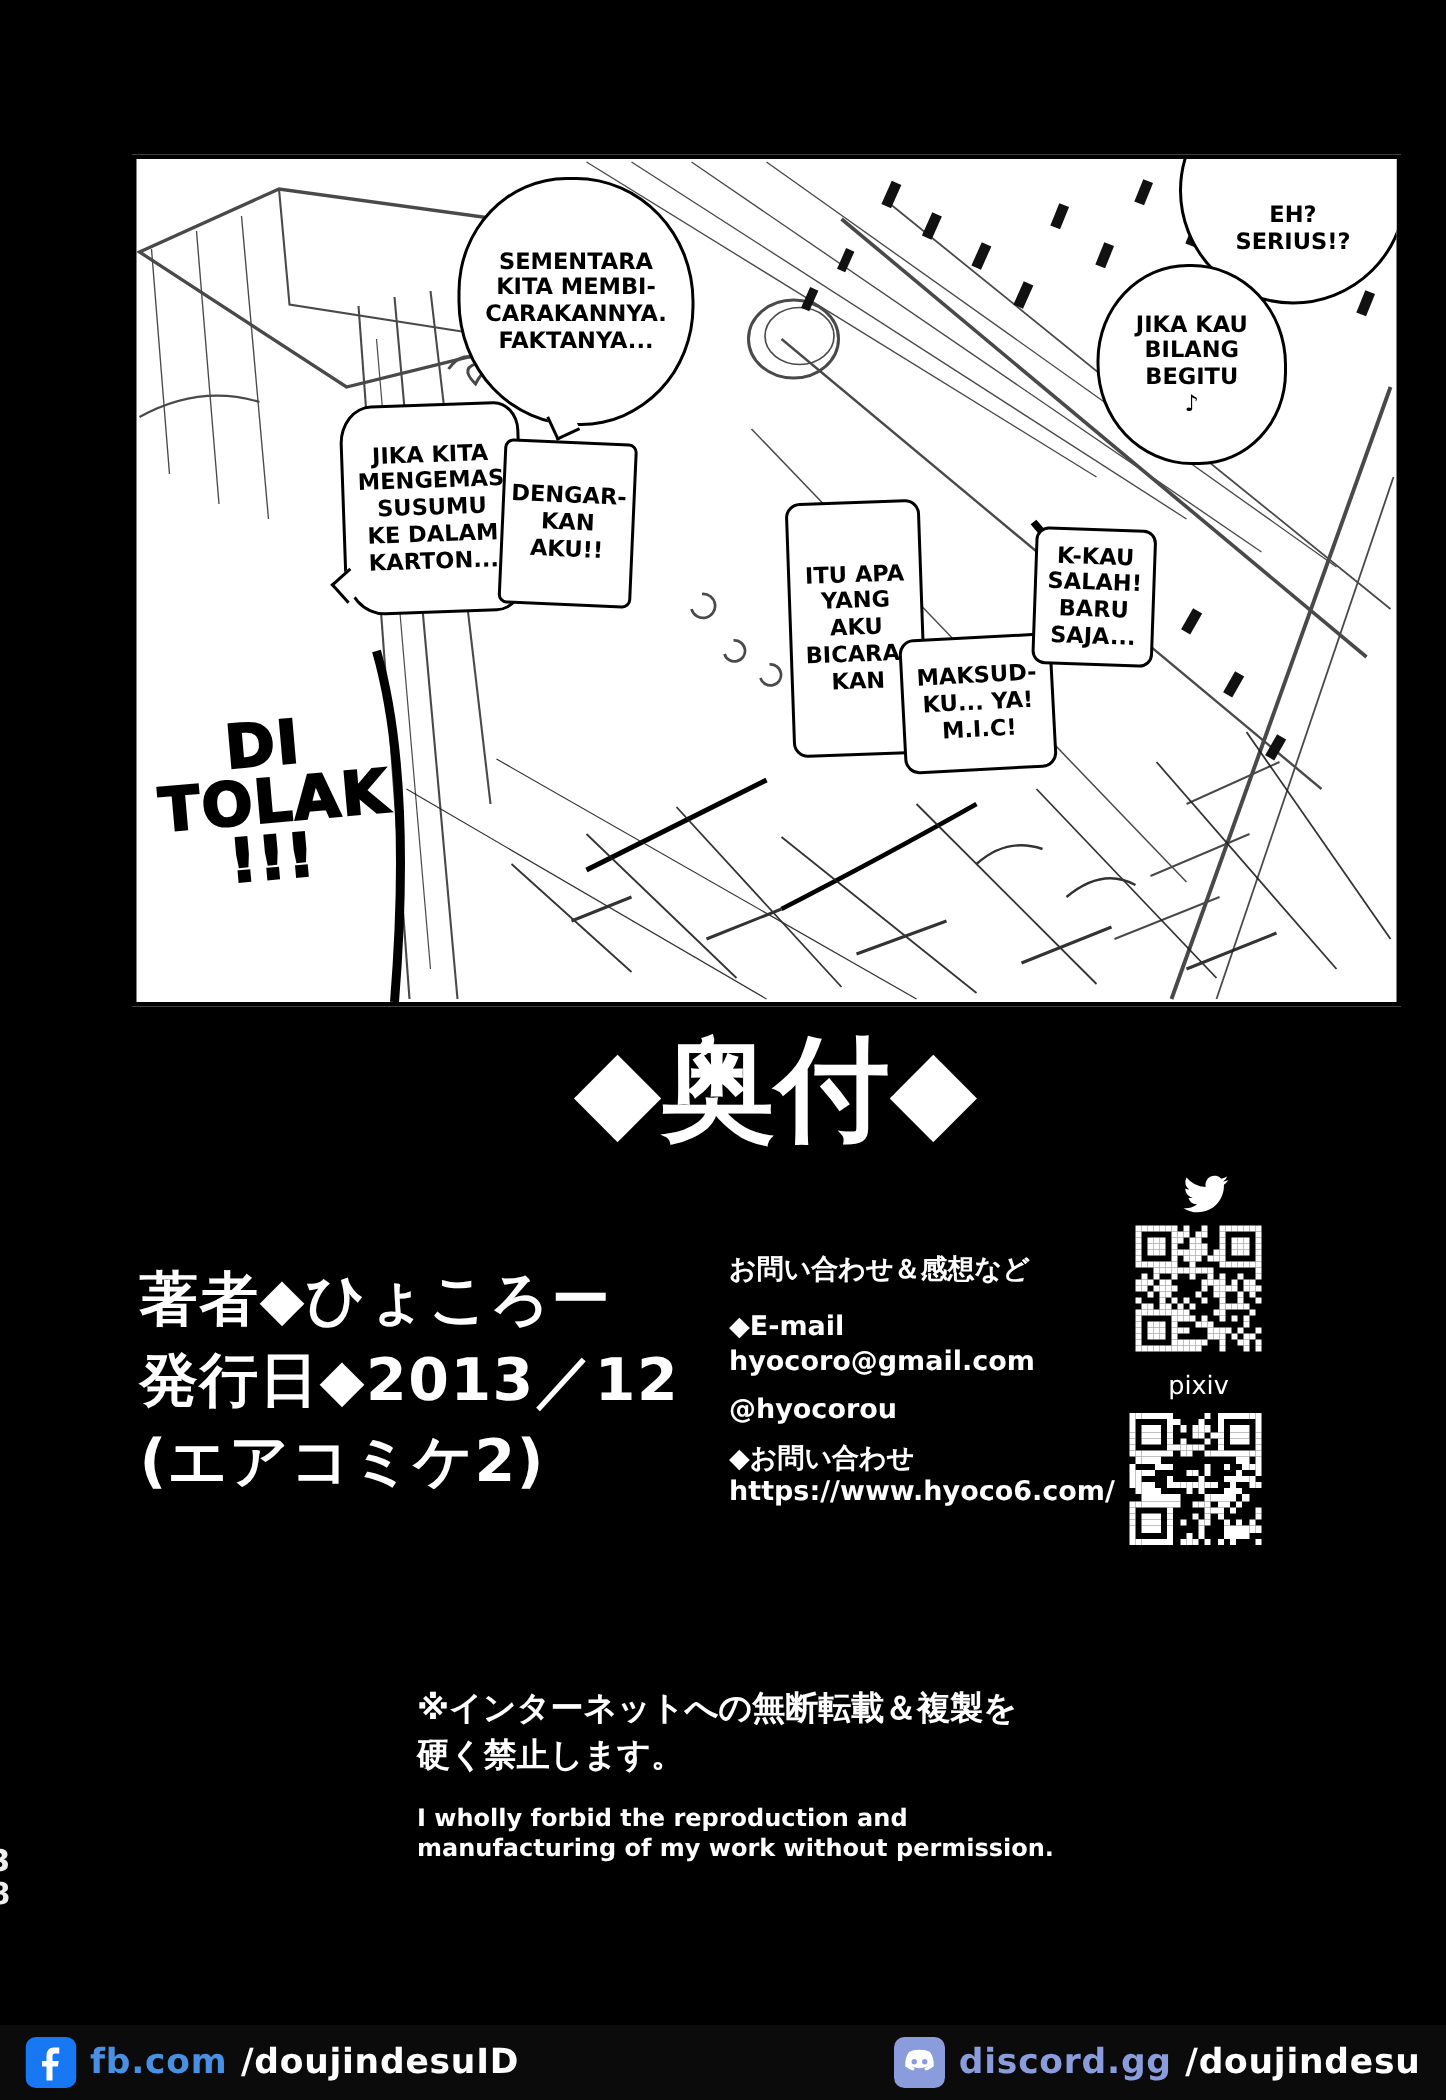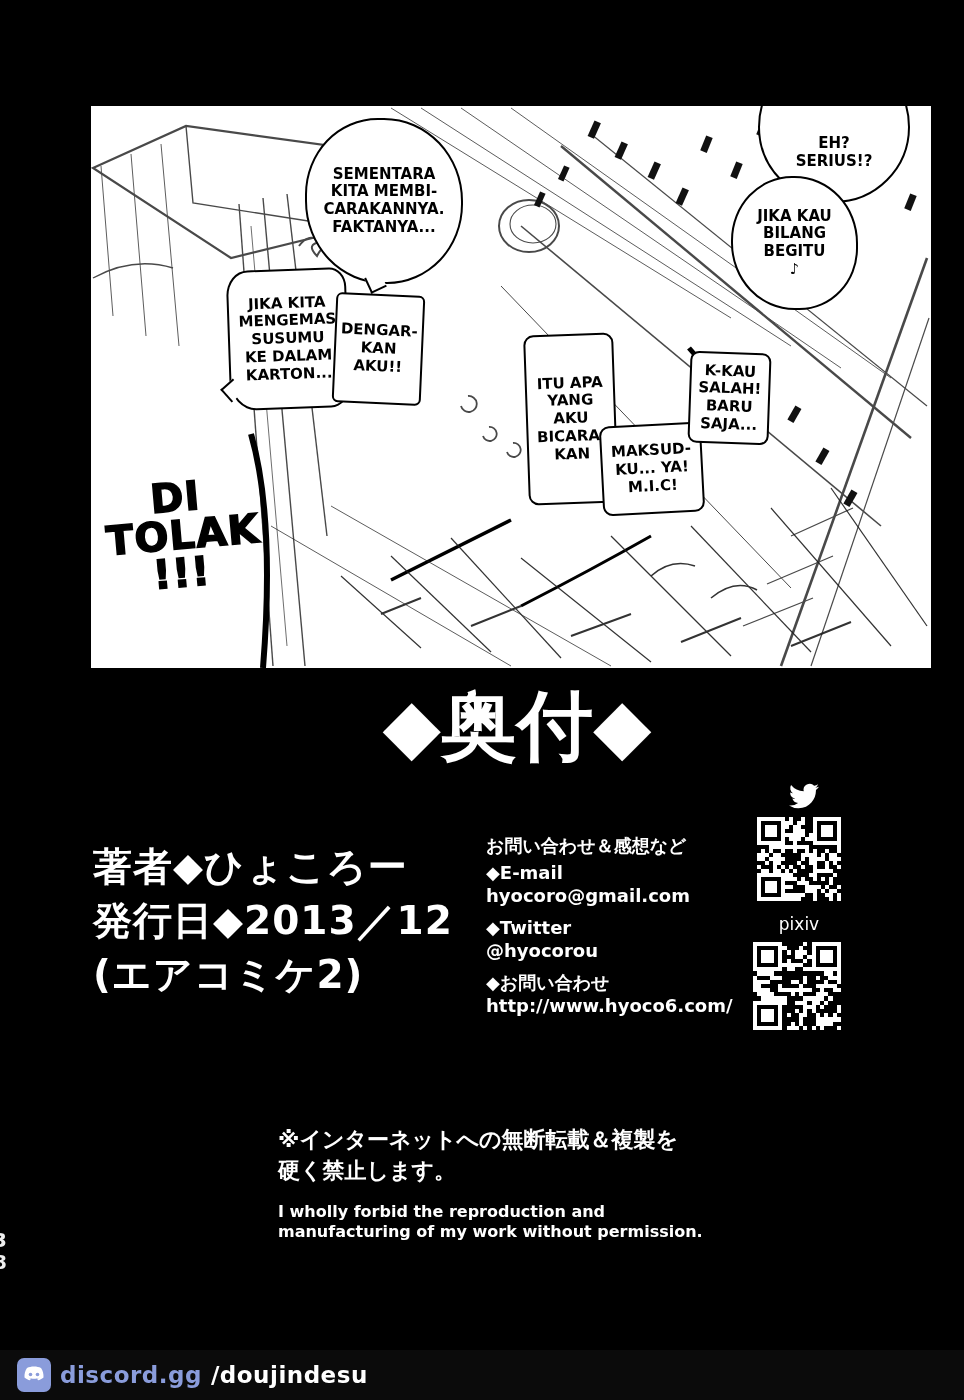--- a/index.html
+++ b/index.html
@@ -8,21 +8,21 @@
 
   
   .panel{position:absolute;left:88px;top:103px;width:846px;height:568px;
          background:#fff;border:3px solid #000;box-sizing:border-box;overflow:hidden;}
   .sketch{position:absolute;left:0;top:0;width:840px;height:562px;}
   .bubble{position:absolute;background:#fff;border:2.5px solid #000;
           display:flex;align-items:center;justify-content:center;text-align:center;
           color:#000;font-weight:bold;box-sizing:border-box;}
   .bubble .txt{white-space:pre-line;font-size:15px;line-height:1.18;letter-spacing:0px;}
   .b1{left:214px;top:12px;width:158px;height:166px;border-radius:46% 50% 48% 50%;}
-  .b2{left:667px;top:-55px;width:152px;height:152px;border-radius:50%;}
+  .b2{left:695px;top:-55px;width:152px;height:152px;border-radius:50%;}
   .b2 .txt{margin-top:52px;}
   .b3{left:640px;top:70px;width:127px;height:134px;border-radius:48% 50% 46% 50%;}
   .b4{left:137px;top:163px;width:120px;height:140px;border-radius:18% 14% 16% 22%;transform:rotate(-2deg);}
   .b5{left:243px;top:188px;width:89px;height:110px;border-radius:6px;transform:rotate(2.5deg);}
   .b6{left:435px;top:228px;width:90px;height:170px;border-radius:10px;transform:rotate(-2deg);}
   .b7{left:510px;top:318px;width:102px;height:90px;border-radius:10px;transform:rotate(-3deg);}
   .b8{left:598px;top:246px;width:81px;height:92px;border-radius:9px;transform:rotate(2deg);}
   .tail{position:absolute;width:15px;height:15px;background:#fff;
         border-right:2.5px solid #000;border-bottom:2.5px solid #000;}
   .t1{left:60px;bottom:-9px;transform:rotate(65deg);}
@@ -31,21 +31,21 @@
        font-weight:900;font-size:40px;line-height:0.95;transform:rotate(-5deg);
        -webkit-text-stroke:1.5px #000;letter-spacing:1px;}
   .sfx .txt{white-space:pre-line;}
 
   
   .title{position:absolute;left:70px;right:0;top:676px;text-align:center;color:#fff;
          font-size:76px;font-weight:900;}
   .credits{position:absolute;left:93px;top:840px;color:#fff;font-size:39px;font-weight:800;
            line-height:1.38;letter-spacing:1px;}
   .contact{position:absolute;left:486px;top:834px;width:470px;color:#fff;font-size:18px;}
-  .contact-heading{font-weight:700;margin-bottom:4px;}
+  .contact-heading{font-weight:700;margin-bottom:16px;}
   .cgroup{margin-bottom:9px;}
   .clabel{font-weight:700;line-height:1.25;}
   .cvalue{font-weight:600;line-height:1.25;margin-bottom:10px;}
   .qrcol{position:absolute;left:0;top:0;}
   .twitter-bird{position:absolute;left:786px;top:781px;width:36px;height:30px;}
   .qr{position:absolute;display:grid;background:#000;
       grid-template-columns:repeat(21,1fr);grid-template-rows:repeat(21,1fr);}
   .qr i{background:#fff;display:block;}
   .qr1{left:757px;top:817px;width:84px;height:84px;}
   .qr2{left:753px;top:942px;width:88px;height:88px;}
@@ -202,26 +202,25 @@
     <div>(エアコミケ2)</div>
   </div>
 
   <div class="contact">
     <div class="contact-heading">お問い合わせ＆感想など</div>
     <div class="cgroup">
       <div class="clabel">◆E-mail</div>
       <div class="cvalue">hyocoro@gmail.com</div>
     </div>
     <div class="cgroup">
-      <div class="clabel">◆Twitter</div>
       <div class="cvalue">@hyocorou</div>
     </div>
     <div class="cgroup">
       <div class="clabel">◆お問い合わせ</div>
-      <div class="cvalue">http://www.hyoco6.com/</div>
+      <div class="cvalue">https://www.hyoco6.com/</div>
     </div>
     <div class="cgroup">
     </div>
   </div>
 
   <div class="qrcol">
     <svg class="twitter-bird" viewBox="0 0 24 24">
       <path fill="#fff" d="M23.95 4.57a10 10 0 01-2.82.77 4.96 4.96 0 002.16-2.72c-.95.56-2 .96-3.12 1.19a4.92 4.92 0 00-8.39 4.48A13.94 13.94 0 011.64 3.16a4.93 4.93 0 001.52 6.57 4.9 4.9 0 01-2.23-.61v.06a4.92 4.92 0 003.95 4.83 4.9 4.9 0 01-2.22.08 4.93 4.93 0 004.6 3.42A9.87 9.87 0 010 19.54a13.94 13.94 0 007.55 2.21c9.06 0 14-7.5 14-14v-.64A10 10 0 0024 4.59z"></path>
     </svg>
     <div class="qr qr1">
@@ -709,20 +708,28 @@
 硬く禁止します。</div>
     <div class="notice-en">I wholly forbid the reproduction and
 manufacturing of my work without permission.</div>
   </div>
 
   <div class="pagenum">38</div>
 
   <div class="footer">
     <div class="footer-item">
       <svg viewBox="0 0 34 34">
+        <rect width="34" height="34" rx="7" fill="#1877f2"></rect>
+        <path d="M22.5 11h-3c-.8 0-1.5.7-1.5 1.8V16h4.2l-.6 3.6H18V29h-4v-9.4h-3V16h3v-3.4C14 9 16 7 18.8 7h3.7z" fill="#fff"></path>
+      </svg>
+      <span class="ftext" style="color: rgb(74, 144, 226);">fb.com</span>
+        <span class="ftext" style="color: rgb(255, 255, 255);">/doujindesuID</span>
+    </div>
+    <div class="footer-item">
+      <svg viewBox="0 0 34 34">
         <rect width="34" height="34" rx="7" fill="#8a9cdb"></rect>
         <path d="M10 10c2-1 4.2-1.5 7-1.5S22 9 24 10c1.8 2.6 2.7 5.5 2.5 9.5-1.8 1.6-3.6 2.4-5.5 2.8l-.8-1.6c1-.3 1.8-.7 2.6-1.3-2.2 1-4.1 1.4-5.8 1.4s-3.6-.4-5.8-1.4c.8.6 1.6 1 2.6 1.3l-.8 1.6c-1.9-.4-3.7-1.2-5.5-2.8-.2-4 .7-6.9 2.5-9.5z" fill="#fff"></path>
         <circle cx="13.5" cy="16.5" r="1.8" fill="#8a9cdb"></circle>
           <circle cx="20.5" cy="16.5" r="1.8" fill="#8a9cdb"></circle>
       </svg>
       <span class="ftext" style="color: rgb(138, 156, 219);">discord.gg</span>
         <span class="ftext" style="color: rgb(255, 255, 255);">/doujindesu</span>
     </div>
 
   </div>

